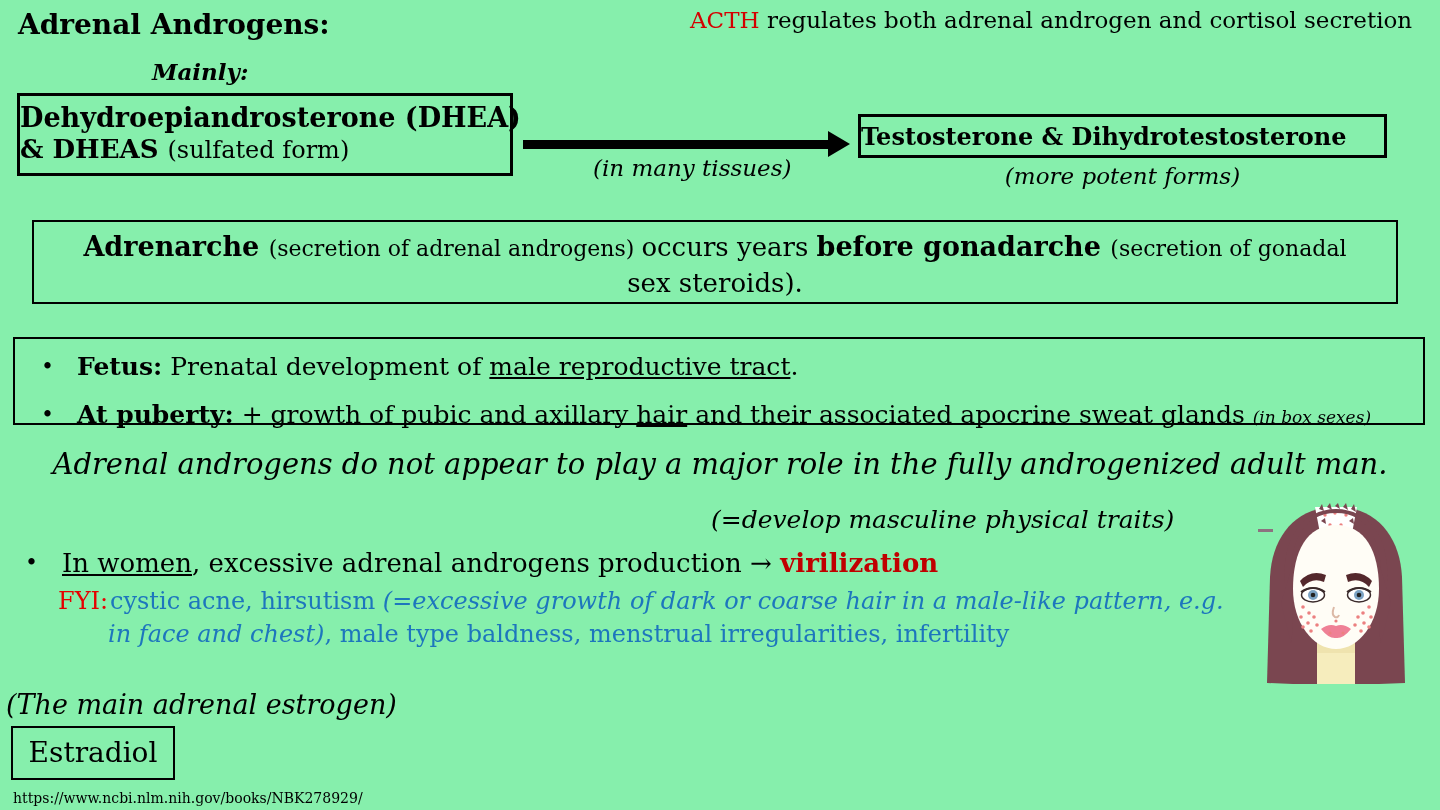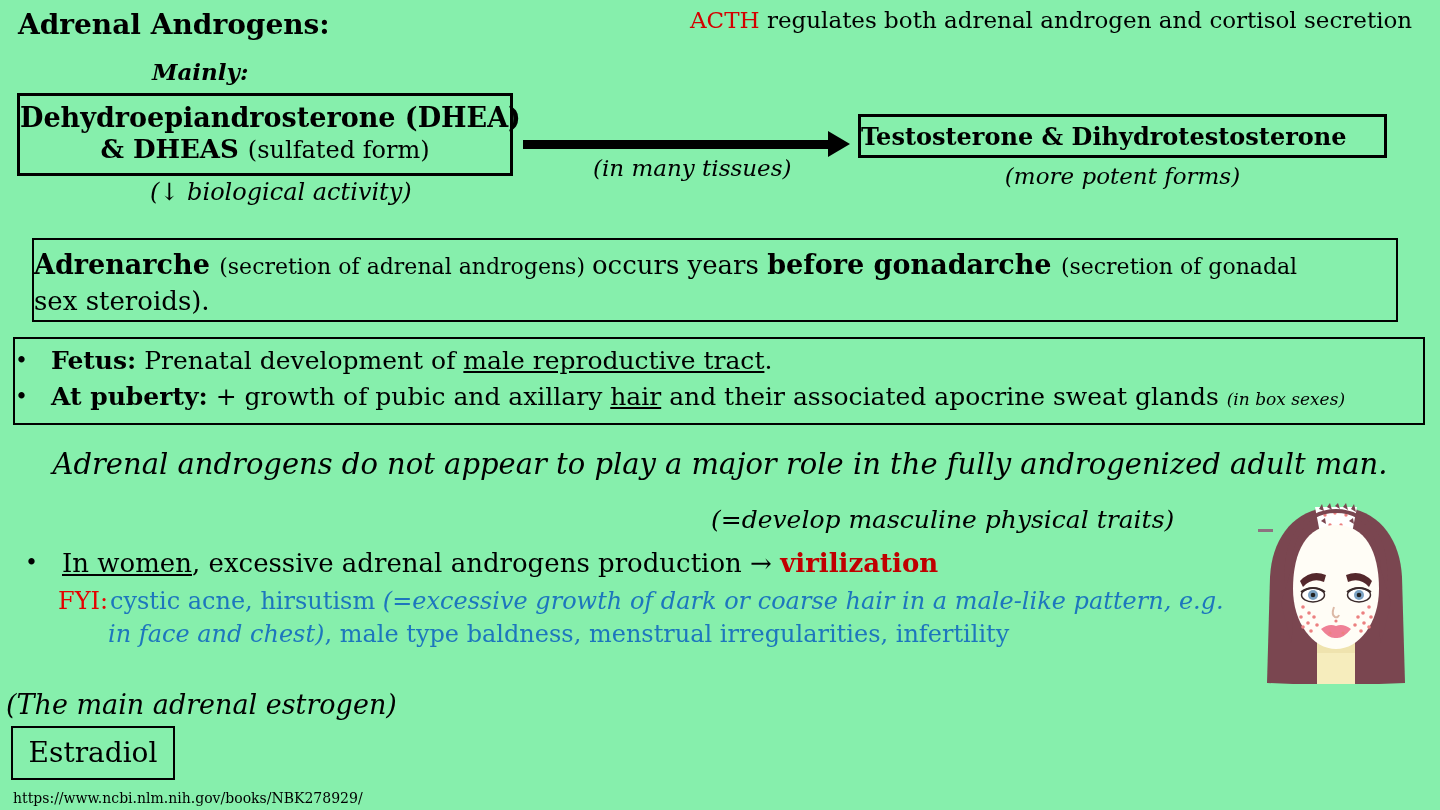--- a/index.html
+++ b/index.html
@@ -10,41 +10,41 @@
   .abs{position:absolute;}
   .ital{font-style:italic;}
   .bold{font-weight:bold;}
 
   .title{left:18px;top:8px;font-size:28px;font-weight:bold;}
   .acth-line{left:690px;top:7px;width:748px;text-align:left;font-size:23px;white-space:nowrap;}
   .acth-hl{color:#d40000;}
 
   .mainly{left:152px;top:58px;font-size:23px;font-style:italic;font-weight:bold;}
 
-  .dhea-box{left:17px;top:93px;width:490px;height:72px;border:3px solid #000;text-align:center;padding-top:5px;}
+  .dhea-box{left:17px;top:93px;width:490px;height:72px;border:3px solid #000;padding-top:5px;}
   .dhea-l1{font-size:27px;font-weight:bold;line-height:33px;white-space:nowrap;}
   .dhea-l2{font-size:24px;line-height:31px;white-space:nowrap;}
   .dhea-l2 .b{font-size:26px;font-weight:bold;}
   .bio-note{left:150px;top:178px;font-size:24px;font-style:italic;}
 
   .arrow-body{left:523px;top:140px;width:307px;height:9px;background:#000;}
   .arrow-head{left:828px;top:131px;width:0;height:0;border-left:22px solid #000;border-top:13.5px solid transparent;border-bottom:13.5px solid transparent;}
   .tissues{left:593px;top:155px;font-size:23px;font-style:italic;}
 
   .testo-box{left:858px;top:114px;width:529px;height:44px;border:3px solid #000;box-sizing:border-box;text-align:left;font-size:24px;font-weight:bold;line-height:40px;white-space:nowrap;}
   .potent{left:858px;top:163px;width:529px;text-align:center;font-size:23px;font-style:italic;}
 
-  .adren-box{left:32px;top:238px;width:1362px;height:74px;border:2.5px solid #000;padding-top:6px;}
+  .adren-box{left:32px;top:220px;width:1362px;height:74px;border:2.5px solid #000;text-align:center;padding-top:6px;}
   .adren-l1{font-size:26px;line-height:37px;white-space:nowrap;}
   .adren-l1 .b{font-size:27px;font-weight:bold;}
   .adren-l1 .s{font-size:22px;}
   .adren-l2{font-size:26px;line-height:33px;}
 
   .effects-box{left:13px;top:337px;width:1408px;height:80px;border:2.5px solid #000;box-sizing:content-box;padding-top:4px;}
-  .eff-line{font-size:25px;line-height:36px;white-space:nowrap;}
+  .eff-line{font-size:25px;line-height:48px;white-space:nowrap;padding-left:26px;}
   .eff-bullet{display:inline-block;width:36px;font-size:22px;vertical-align:1px;}
   .eff-line .lbl{font-weight:bold;}
   .eff-line .u{text-decoration:underline;}
   .eff-line .note{font-size:17px;font-style:italic;}
 
   .adult-man{left:0;top:447px;width:1440px;text-align:center;font-size:29px;font-style:italic;}
 
   .develop-note{left:711px;top:505px;font-size:25px;font-style:italic;}
 
   .women-line{left:25px;top:548px;font-size:26px;white-space:nowrap;}
@@ -71,21 +71,20 @@
 <div id="slide">
 
   <div class="abs title">Adrenal Androgens:</div>
   <div class="abs acth-line"><span class="acth-hl">ACTH</span><span> regulates both adrenal androgen and cortisol secretion</span></div>
 
   <div class="abs mainly">Mainly:</div>
   <div class="abs dhea-box">
     <div class="dhea-l1">Dehydroepiandrosterone (DHEA)</div>
     <div class="dhea-l2"><span class="b">&amp; DHEAS </span><span>(sulfated form)</span></div>
   </div>
-  <div class="abs bio-note">(↓ biological activity)</div>
 
   <div class="abs arrow-body"></div>
   <div class="abs arrow-head"></div>
   <div class="abs tissues">(in many tissues)</div>
 
   <div class="abs testo-box">Testosterone &amp; Dihydrotestosterone</div>
   <div class="abs potent">(more potent forms)</div>
 
   <div class="abs adren-box">
     <div class="adren-l1"><span class="b">Adrenarche </span><span class="s">(secretion of adrenal androgens) </span><span>occurs years </span><span class="b">before gonadarche </span><span class="s">(secretion of gonadal</span></div>

